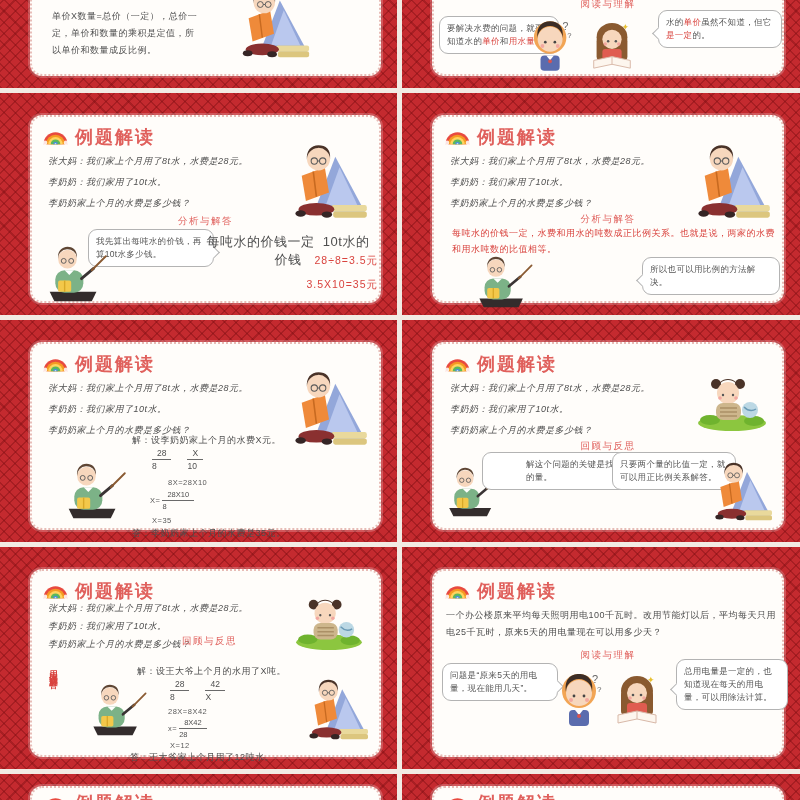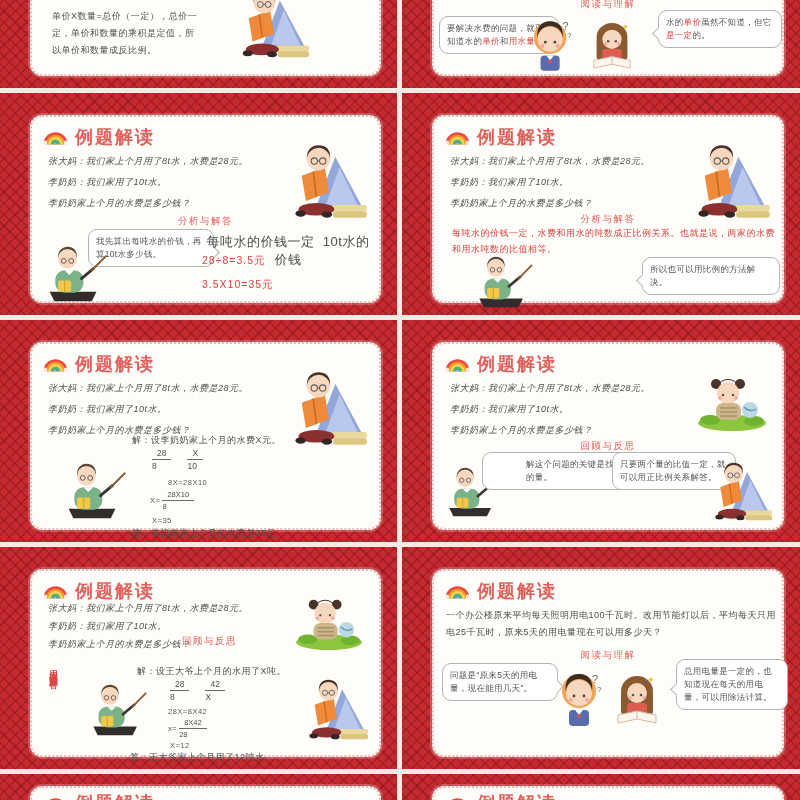--- a/index.html
+++ b/index.html
@@ -33,21 +33,21 @@
   .plabel.abs{width:auto;}
   .bubble{position:absolute;background:#fff;border:1px solid #b3b3b3;border-radius:9px;
     padding:5px 7px;font-size:8.5px;line-height:13px;color:#555;letter-spacing:.3px;}
   .bubble.tr::after{content:"";position:absolute;right:-5px;top:50%;width:8px;height:8px;background:#fff;
     border-top:1px solid #b3b3b3;border-right:1px solid #b3b3b3;transform:rotate(45deg);}
   .bubble.tl::after{content:"";position:absolute;left:-5px;top:50%;width:8px;height:8px;background:#fff;
     border-bottom:1px solid #b3b3b3;border-left:1px solid #b3b3b3;transform:rotate(45deg);}
   .rd{color:#d9433e;}
   .txt{position:absolute;font-size:9px;color:#4f4f4f;letter-spacing:.5px;}
   .redpara{position:absolute;font-size:9px;color:#d9433e;line-height:16px;letter-spacing:.5px;}
-  .eqred{position:absolute;color:#d9433e;font-size:10.5px;letter-spacing:1px;text-align:left;}
+  .eqred{position:absolute;color:#d9433e;font-size:10.5px;letter-spacing:1px;text-align:right;}
   .eqsm{position:absolute;font-size:7.5px;color:#5a5a5a;letter-spacing:.5px;}
   .fracrow{position:absolute;display:flex;align-items:center;gap:16px;}
   .frac{display:inline-block;text-align:left;font-size:8.5px;color:#4f4f4f;}
   .frac .n{display:block;padding:0 5px 1px;border-bottom:1px solid #6a6a6a;}
   .frac .d{display:block;padding-top:1px;}
   .frac.sm{font-size:7.5px;}
   .vlabel{position:absolute;writing-mode:vertical-rl;color:#d9433e;font-weight:bold;
     font-size:8.5px;letter-spacing:2px;}
   .hdiv{position:absolute;left:0;width:800px;height:5px;background:#f2ebe4;z-index:50;}
   .vdiv{position:absolute;top:0;width:5px;height:800px;left:397px;background:#f2ebe4;z-index:50;}

